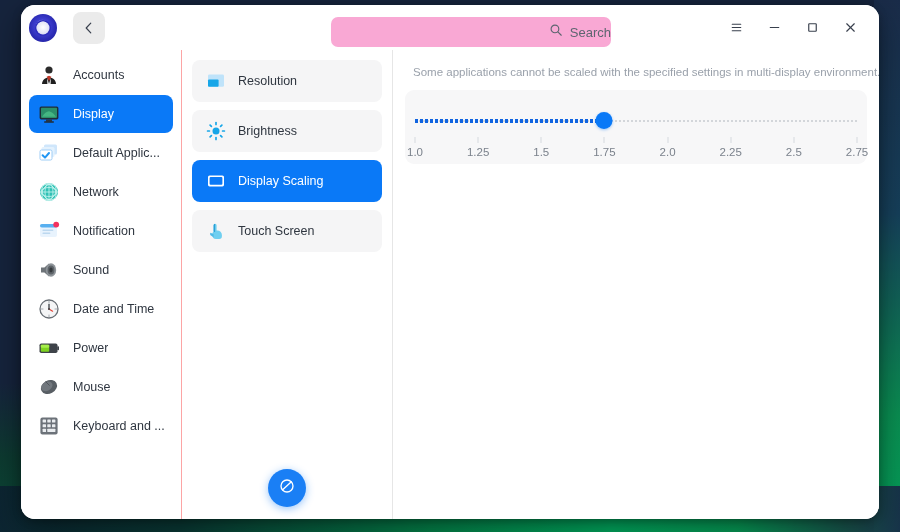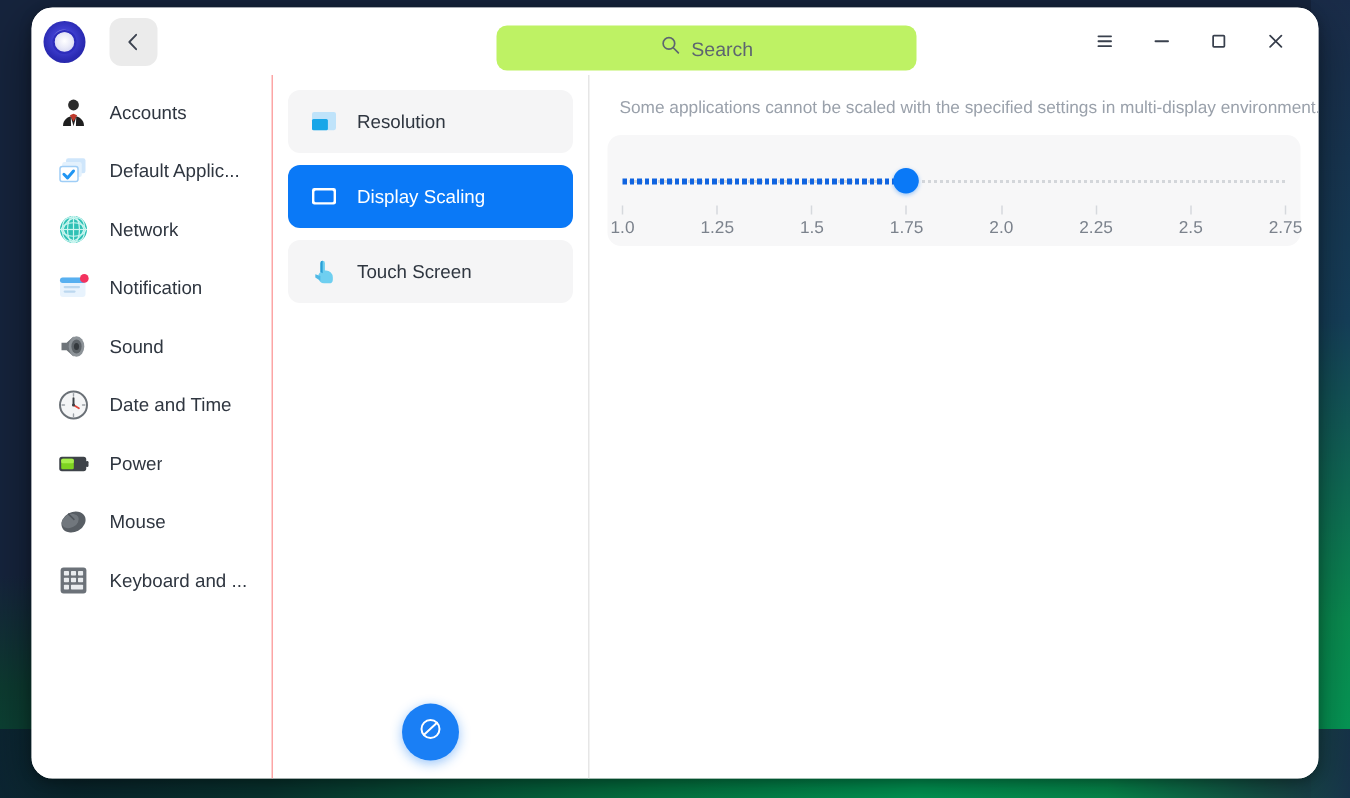--- a/index.html
+++ b/index.html
@@ -68,22 +68,22 @@
     width: 32px; height: 32px; margin-left: 16px;
     background: #ebebeb; border-radius: 8px;
     display: flex; align-items: center; justify-content: center;
     cursor: pointer; flex: 0 0 auto;
   }
   #back-button svg { display: block; }
   #search-box {
     position: absolute;
     left: 310px; top: 12px;
     width: 280px; height: 30px;
-    background: #bef264; border-radius: 7px;
-    display: flex; align-items: center; justify-content: center;
+    background: #f9a8d4; border-radius: 7px;
+    display: flex; align-items: center; justify-content: flex-end;
     gap: 7px; cursor: text;
   }
   #search-box .sx-label { font-size: 13px; color: #5d6570; }
   #win-controls {
     margin-left: auto;
     display: flex; align-items: center; gap: 0px;
     padding-right: 2px;
   }
   .wc {
     width: 38px; height: 34px;
@@ -285,20 +285,33 @@
             <path d="M5 21c0-4 3.2-6.6 7-6.6s7 2.6 7 6.6z" fill="#1f1f1f"></path>
             <path d="M9.6 13.8 12 18l2.4-4.2-2.4-1z" fill="#c0392b"></path>
             <path d="M10.2 15 12 21h-1.6z" fill="#ffffff"></path>
             <path d="M13.8 15 12 21h1.6z" fill="#ffffff"></path>
           </svg>
         </span>
         <span class="nav-label">Accounts</span>
       </div>
 
 
+      <div class="nav-item active">
+        <span class="nav-ico">
+          <svg viewBox="0 0 24 24" aria-hidden="true">
+            <rect x="2.6" y="4.4" width="18.8" height="13" rx="1.6" fill="#1f2b38"></rect>
+            <rect x="4" y="5.7" width="16" height="10.2" rx="0.8" fill="#2b8f6a"></rect>
+            <path d="M4 5.7h16v10.2H4z" fill="none"></path>
+            <path d="M5 14.8c2.4-3.6 5-5.8 7.6-5.4 2.4.4 4.6 2.8 6.4 5.4z" fill="#4bbf88" opacity=".8"></path>
+            <rect x="9" y="17.4" width="6" height="2.3" fill="#2a3744"></rect>
+            <rect x="7" y="19.3" width="10" height="1.4" rx="0.7" fill="#202c38"></rect>
+          </svg>
+        </span>
+        <span class="nav-label">Display</span>
+      </div>
 
       <div class="nav-item">
         <span class="nav-ico">
           <svg viewBox="0 0 24 24" aria-hidden="true">
             <rect x="7" y="3.5" width="13" height="10" rx="1.5" fill="#cfe6fb"></rect>
             <rect x="4.5" y="6" width="13" height="10" rx="1.5" fill="#e3f1fd"></rect>
             <rect x="3" y="9" width="12" height="10" rx="1.5" fill="#ffffff" stroke="#9ecdf6" stroke-width="1"></rect>
             <path d="M5.6 14.2 8 16.6l4-4.6" fill="none" stroke="#2196f3" stroke-width="2" stroke-linecap="round" stroke-linejoin="round"></path>
           </svg>
         </span>
@@ -415,20 +428,38 @@
       <div class="sub-item">
         <span class="sub-ico">
           <svg viewBox="0 0 20 20" aria-hidden="true">
             <rect x="2" y="3.6" width="16" height="12.2" rx="1.4" fill="#bfe3fa"></rect>
             <rect x="2" y="8.4" width="10.6" height="7.4" rx="1" fill="#17a6e8"></rect>
           </svg>
         </span>
         <span class="sub-label">Resolution</span>
       </div>
 
+      <div class="sub-item">
+        <span class="sub-ico">
+          <svg viewBox="0 0 20 20" aria-hidden="true">
+            <circle cx="10" cy="10" r="3.5" fill="#17a6e8"></circle>
+            <g stroke="#17a6e8" stroke-width="1.7" stroke-linecap="round">
+              <line x1="10" y1="1.6" x2="10" y2="3.4"></line>
+              <line x1="10" y1="16.6" x2="10" y2="18.4"></line>
+              <line x1="1.6" y1="10" x2="3.4" y2="10"></line>
+              <line x1="16.6" y1="10" x2="18.4" y2="10"></line>
+              <line x1="4.1" y1="4.1" x2="5.4" y2="5.4"></line>
+              <line x1="14.6" y1="14.6" x2="15.9" y2="15.9"></line>
+              <line x1="15.9" y1="4.1" x2="14.6" y2="5.4"></line>
+              <line x1="5.4" y1="14.6" x2="4.1" y2="15.9"></line>
+            </g>
+          </svg>
+        </span>
+        <span class="sub-label">Brightness</span>
+      </div>
 
       <div class="sub-item active">
         <span class="sub-ico">
           <svg viewBox="0 0 20 20" aria-hidden="true">
             <rect x="2" y="4.4" width="16" height="11" rx="1.6" fill="#ffffff"></rect>
             <rect x="3.6" y="6" width="12.8" height="7.8" rx="1" fill="#0a79f7"></rect>
           </svg>
         </span>
         <span class="sub-label">Display Scaling</span>
       </div>

